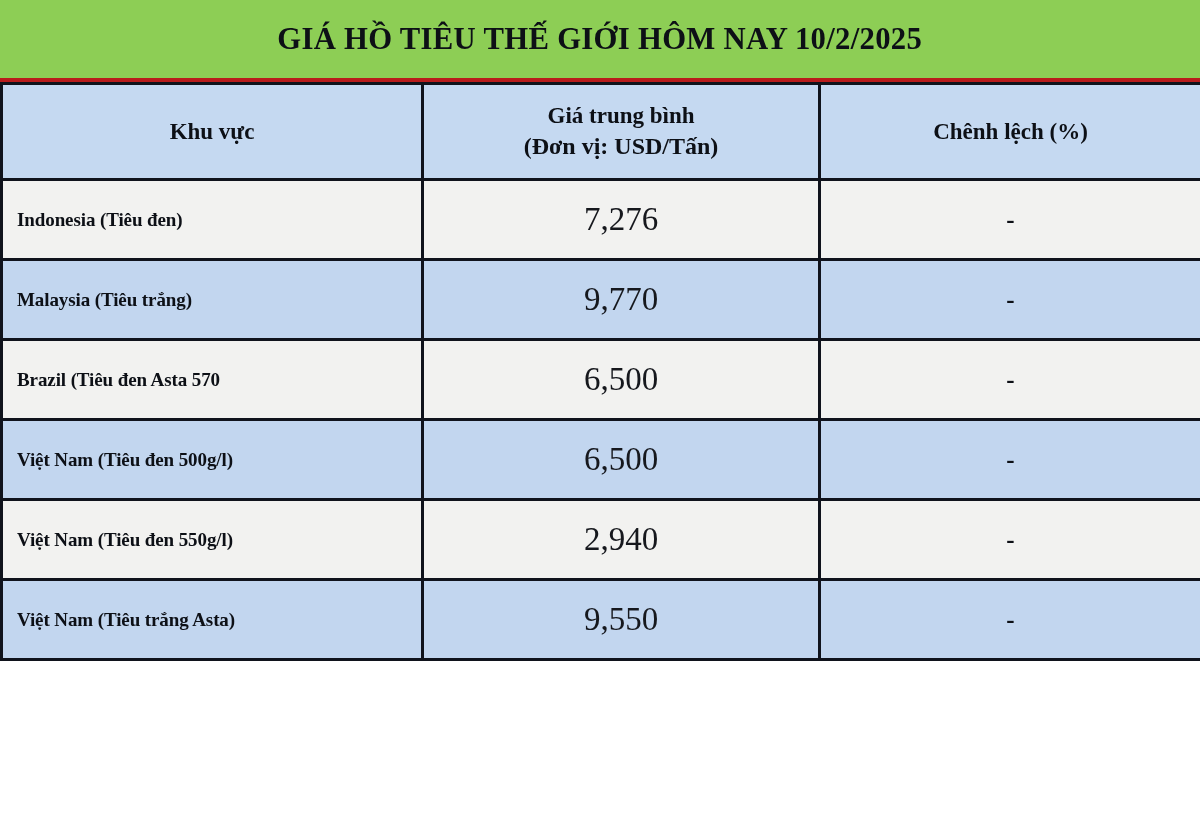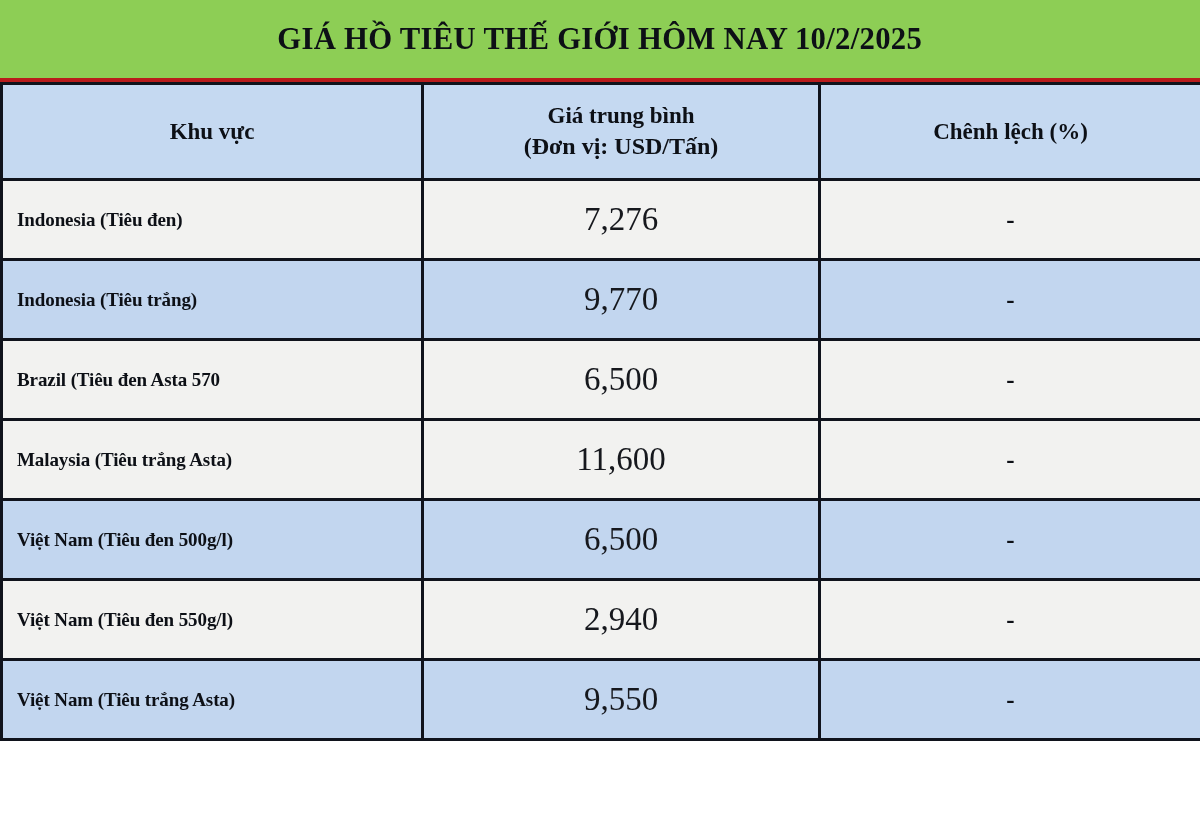--- a/index.html
+++ b/index.html
@@ -198,34 +198,29 @@
         </th>
       </tr>
     </thead>
     <tbody>
       <tr class="odd">
         <td class="region">Indonesia (Tiêu đen)</td>
         <td class="price">7,276</td>
         <td class="change">-</td>
       </tr>
       <tr class="even">
-        <td class="region">Indonesia (Tiêu trắng)</td>
+        <td class="region">Malaysia (Tiêu trắng)</td>
         <td class="price">9,770</td>
         <td class="change">-</td>
       </tr>
       <tr class="odd">
         <td class="region">Brazil (Tiêu đen Asta 570</td>
         <td class="price">6,500</td>
         <td class="change">-</td>
       </tr>
-      <tr class="odd">
-        <td class="region">Malaysia (Tiêu trắng Asta)</td>
-        <td class="price">11,600</td>
-        <td class="change">-</td>
-      </tr>
       <tr class="even">
         <td class="region">Việt Nam (Tiêu đen 500g/l)</td>
         <td class="price">6,500</td>
         <td class="change">-</td>
       </tr>
       <tr class="odd">
         <td class="region">Việt Nam (Tiêu đen 550g/l)</td>
         <td class="price">2,940</td>
         <td class="change">-</td>
       </tr>

